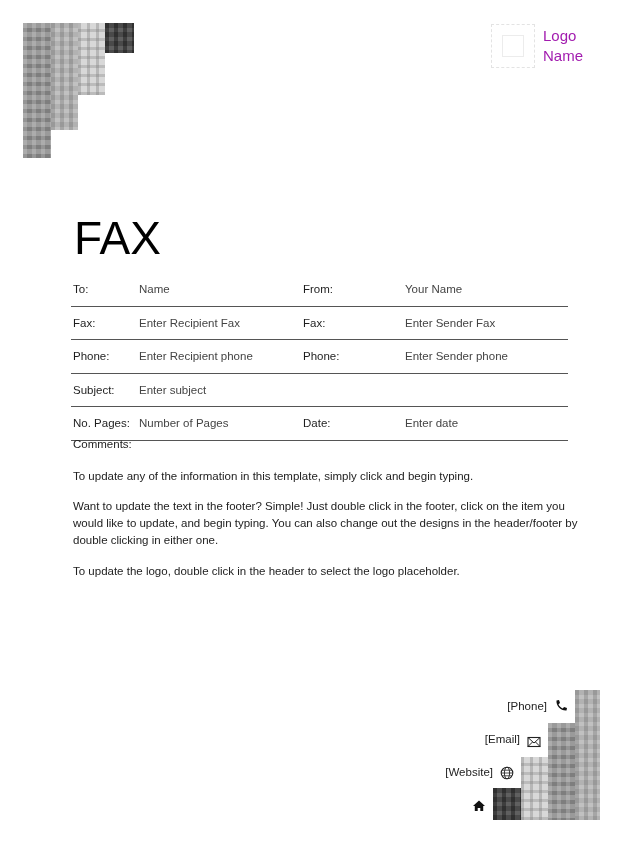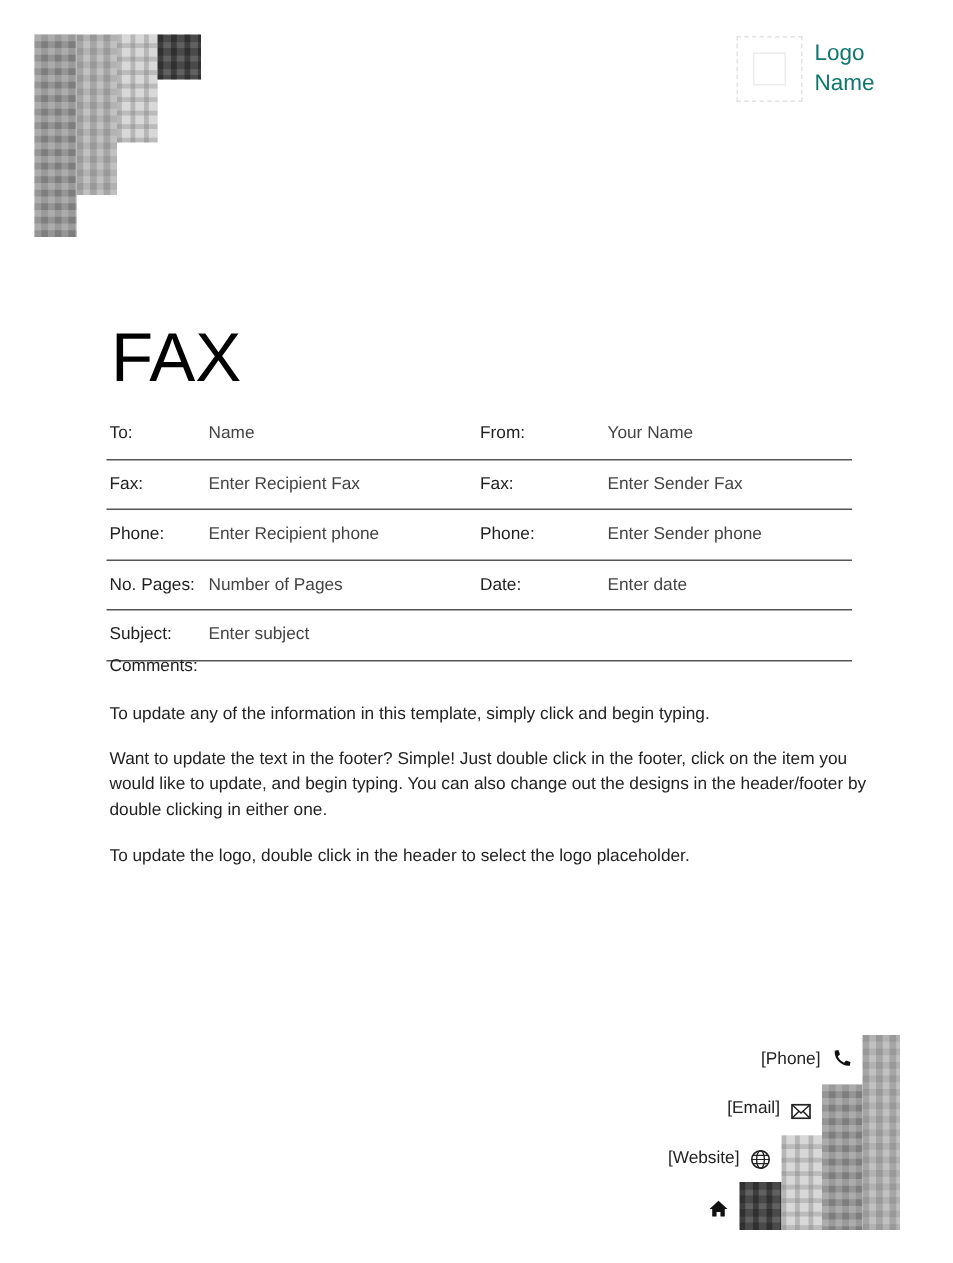--- a/index.html
+++ b/index.html
@@ -35,31 +35,31 @@
       linear-gradient(0deg, rgba(255,255,255,0.2) 50%, transparent 50%);
     background-size: 9px 9px, 9px 9px;
   }
 
   .logo { position: absolute; left: 491px; top: 24px; width: 100px; height: 45px; }
   .logo-box { position: absolute; left: 0; top: 0; width: 44px; height: 44px;
               border: 1px dashed #e3e3e3; box-sizing: border-box; }
   .logo-box-inner { position: absolute; left: 10px; top: 10px; width: 22px; height: 22px;
               border: 1px solid #ececec; box-sizing: border-box; }
   .logo-text { position: absolute; left: 52px; top: 2px; font-size: 15px; line-height: 20px;
-               color: #0f766e; }
+               color: #a21caf; }
 
   .title { position: absolute; left: 74px; top: 211px; font-size: 46px; line-height: 54px;
            color: #000; font-weight: normal; text-align: center; }
 
   .fax-table { position: absolute; left: 71px; top: 273px; width: 497px; }
   .row { position: relative; height: 32.5px; border-bottom: 1.5px solid #555; }
   .cell { position: absolute; top: 9px; font-size: 11.5px; line-height: 14px; white-space: nowrap; }
   .lbl { color: #1e1e1e; }
   .val { color: #444; }
-  .c1 { left: 2px; } .c2 { left: 68px; } .c3 { left: 249px; } .c4 { left: 309px; margin-left: 25px; }
+  .c1 { left: 2px; } .c2 { left: 68px; } .c3 { left: 232px; } .c4 { left: 309px; margin-left: 25px; }
 
   .comments-label { position: absolute; left: 73px; top: 438px; font-size: 11.5px; color: #1e1e1e; }
   .para { position: absolute; left: 73px; width: 505px; font-size: 11.5px; line-height: 17px; color: #222; margin: 0; }
 
   .contact { position: absolute; font-size: 11.5px; color: #222; text-align: center; white-space: nowrap; }
   .icon { position: absolute; width: 14px; height: 14px; }
 </style>
 </head>
 <body>
 
@@ -95,30 +95,30 @@
     <span class="cell lbl c3">Fax:</span>
     <span class="cell val c4">Enter Sender Fax</span>
   </div>
   <div class="row">
     <span class="cell lbl c1">Phone:</span>
     <span class="cell val c2">Enter Recipient phone</span>
     <span class="cell lbl c3">Phone:</span>
     <span class="cell val c4">Enter Sender phone</span>
   </div>
   <div class="row">
+    <span class="cell lbl c1">Subject:</span>
+    <span class="cell val c2">Enter subject</span>
+    <span class="cell lbl c3"></span>
+    <span class="cell val c4"></span>
+  </div>
+  <div class="row">
     <span class="cell lbl c1">No. Pages:</span>
     <span class="cell val c2">Number of Pages</span>
     <span class="cell lbl c3">Date:</span>
     <span class="cell val c4">Enter date</span>
-  </div>
-  <div class="row">
-    <span class="cell lbl c1">Subject:</span>
-    <span class="cell val c2">Enter subject</span>
-    <span class="cell lbl c3"></span>
-    <span class="cell val c4"></span>
   </div>
 </div>
 
 <div class="comments-label">Comments:</div>
 <p class="para" style="top:468px;">To update any of the information in this template, simply click and begin typing.</p>
 <p class="para" style="top:498px;">Want to update the text in the footer?  Simple!  Just double click in the footer, click on the item you would like to update, and begin typing.  You can also change out the designs in the header/footer by double clicking in either one.</p>
 <p class="para" style="top:563px;">To update the logo, double click in the header to select the logo placeholder.</p>
 
 <div>
   <div class="tile pat-dark" style="left:493px;top:788px;width:28px;height:32px;"></div>

